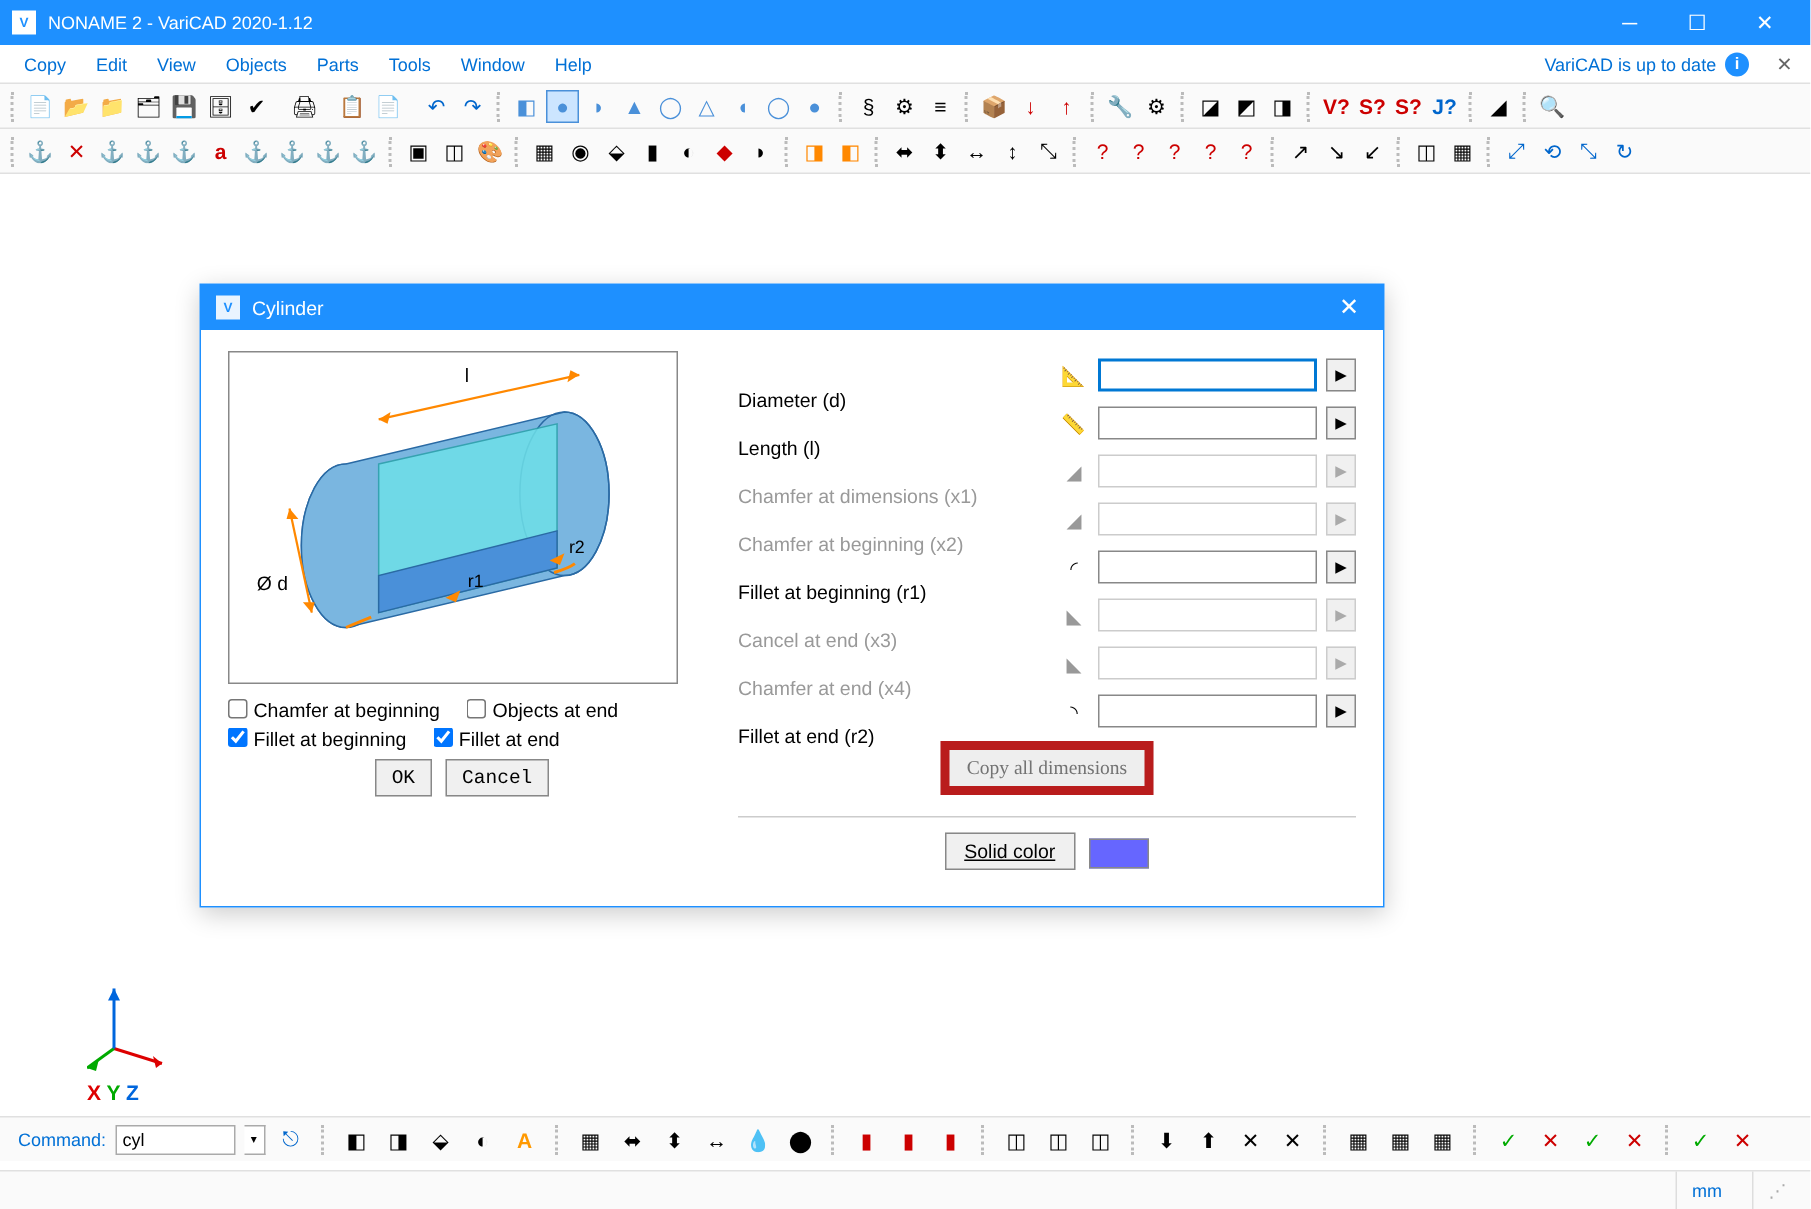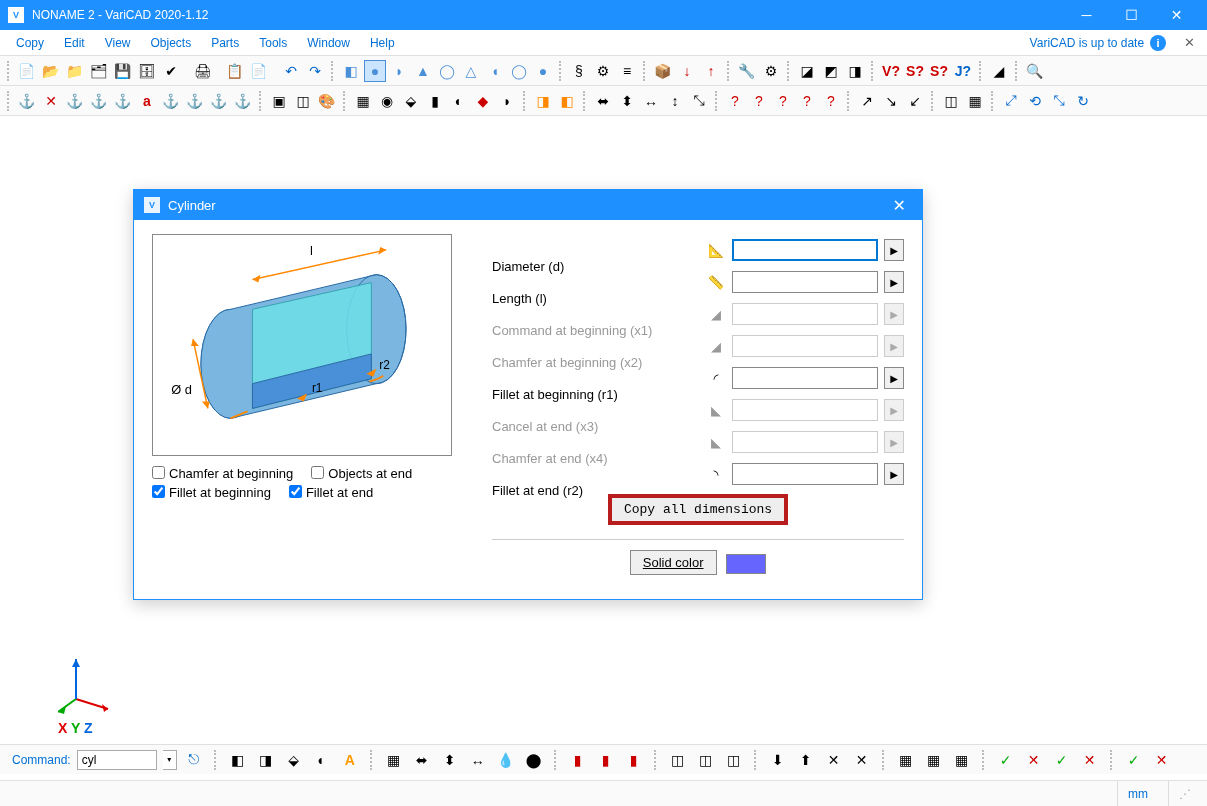--- a/index.html
+++ b/index.html
@@ -56,21 +56,21 @@
 .field-row { display: flex; align-items: center; height: 32px; gap: 6px; }
 .field-row.disabled { color: #999; }
 .field-label { width: 208px; margin-top: 32px; }
 .field-icon { width: 20px; height: 20px; display: flex; align-items: center; justify-content: center; }
 .field-input { width: 146px; height: 22px; border: 1px solid #888; padding: 0 4px; font-family: inherit; font-size: inherit; }
 .field-input.active { border: 2px solid #0078d4; }
 .field-input:disabled { background: #fff; border-color: #ccc; }
 .field-arrow { width: 20px; height: 22px; border: 1px solid #888; background: #f0f0f0; display: flex; align-items: center; justify-content: center; cursor: pointer; font-size: 10px; }
 .field-arrow.disabled { border-color: #ccc; color: #aaa; cursor: default; }
 .copy-row { margin-top: 4px; text-align: center; }
-.copy-btn { padding: 4px 12px; border: 4px solid #b91c1c; background: #eee; color: #000000; font-family: Liberation Mono, monospace; font-size: inherit; }
+.copy-btn { padding: 4px 12px; border: 6px solid #b91c1c; background: #eee; color: #737373; font-family: Liberation Serif, serif; font-size: inherit; }
 .hr-line { border: none; border-top: 1px solid #ccc; margin: 14px 0 10px; }
 .color-row { text-align: center; }
 .color-btn { padding: 4px 12px; border: 1px solid #888; background: #f0f0f0; font-family: inherit; font-size: inherit; cursor: pointer; text-decoration: underline; }
 .color-swatch { display: inline-block; width: 40px; height: 20px; border: 1px solid #888; background: #6666ff; vertical-align: middle; margin-left: 6px; cursor: pointer; }
 
 
 .preview svg { width: 100%; height: 100%; }
 
 
 .cmdbar { position: absolute; left: 0; right: 0; bottom: 32px; height: 30px; border-top: 1px solid #e0e0e0; background: #fafafa; display: flex; align-items: center; padding: 0 6px; gap: 6px; }
@@ -282,37 +282,41 @@
             <label class="check-item">
               <input type="checkbox" checked="" style="">
                 <span>Fillet at beginning</span>
             </label>
             <label class="check-item">
               <input type="checkbox" checked="" style="">
                 <span>Fillet at end</span>
             </label>
           </div>
         </div>
+        <div class="btn-row">
+          <button class="dlg-btn">OK</button>
+          <button class="dlg-btn">Cancel</button>
+        </div>
       </div>
 
       <div class="right-col">
         <div class="field-row">
           <span class="field-label">Diameter (d)</span>
           <span class="field-icon">📐</span>
           <input class="field-input active" value="" style="">
           <span class="field-arrow">▶</span>
         </div>
         <div class="field-row">
           <span class="field-label">Length (l)</span>
           <span class="field-icon">📏</span>
           <input class="field-input" value="" style="">
           <span class="field-arrow">▶</span>
         </div>
         <div class="field-row disabled">
-          <span class="field-label">Command at beginning (x1)</span>
+          <span class="field-label">Chamfer at dimensions (x1)</span>
           <span class="field-icon">◢</span>
           <input class="field-input" disabled="" style="">
           <span class="field-arrow disabled">▶</span>
         </div>
         <div class="field-row disabled">
           <span class="field-label">Chamfer at beginning (x2)</span>
           <span class="field-icon">◢</span>
           <input class="field-input" disabled="" style="">
           <span class="field-arrow disabled">▶</span>
         </div>

